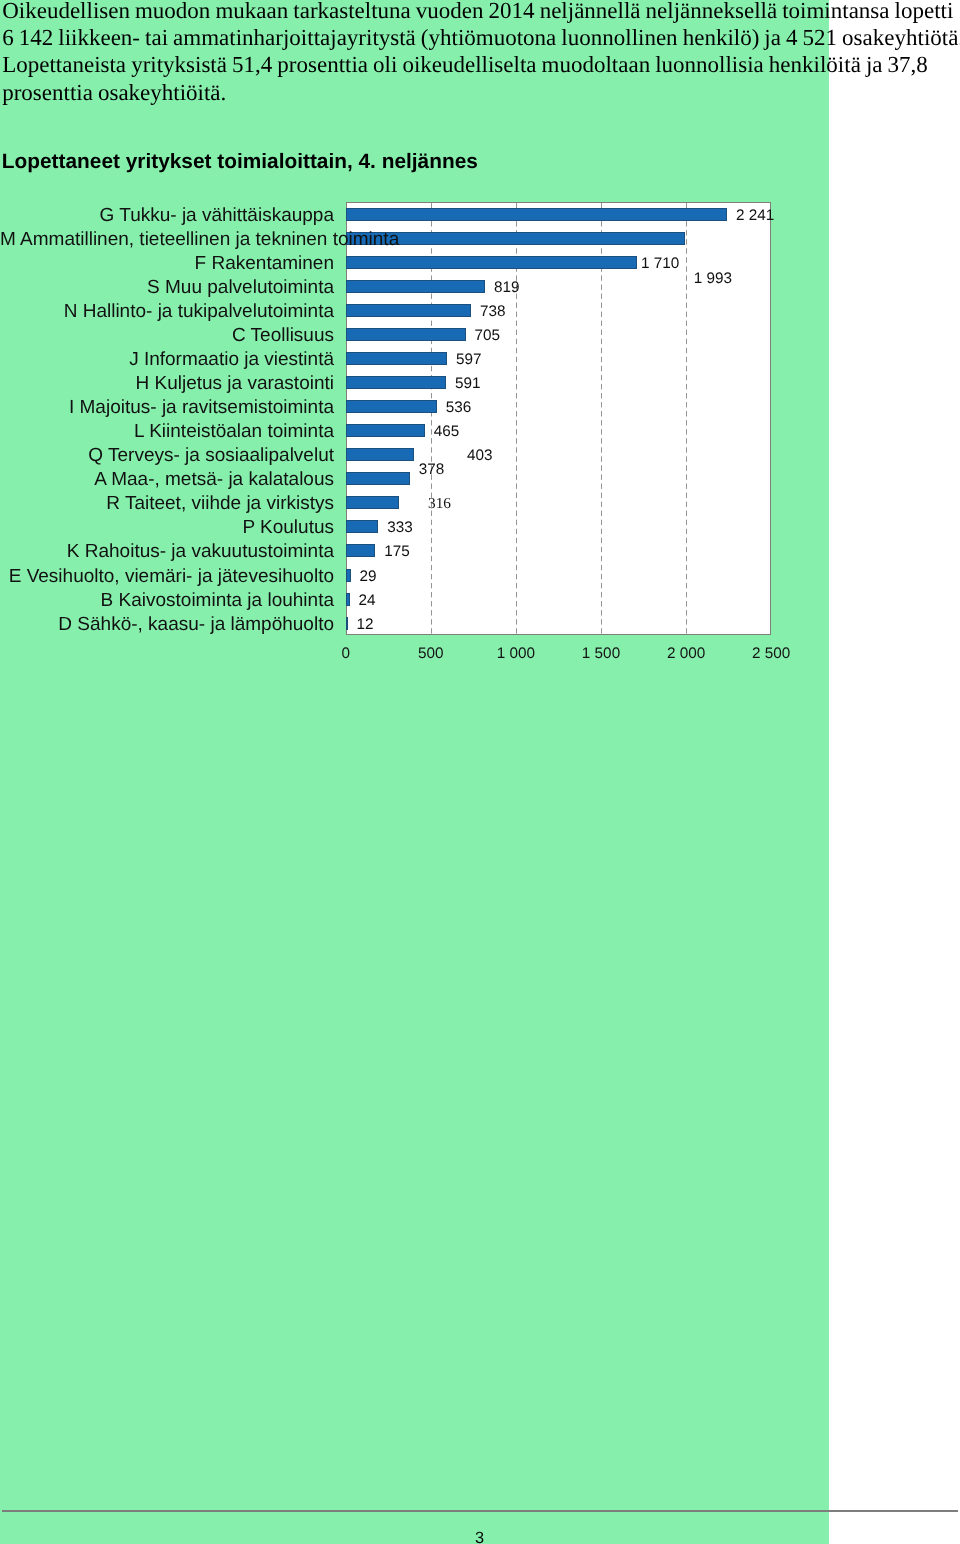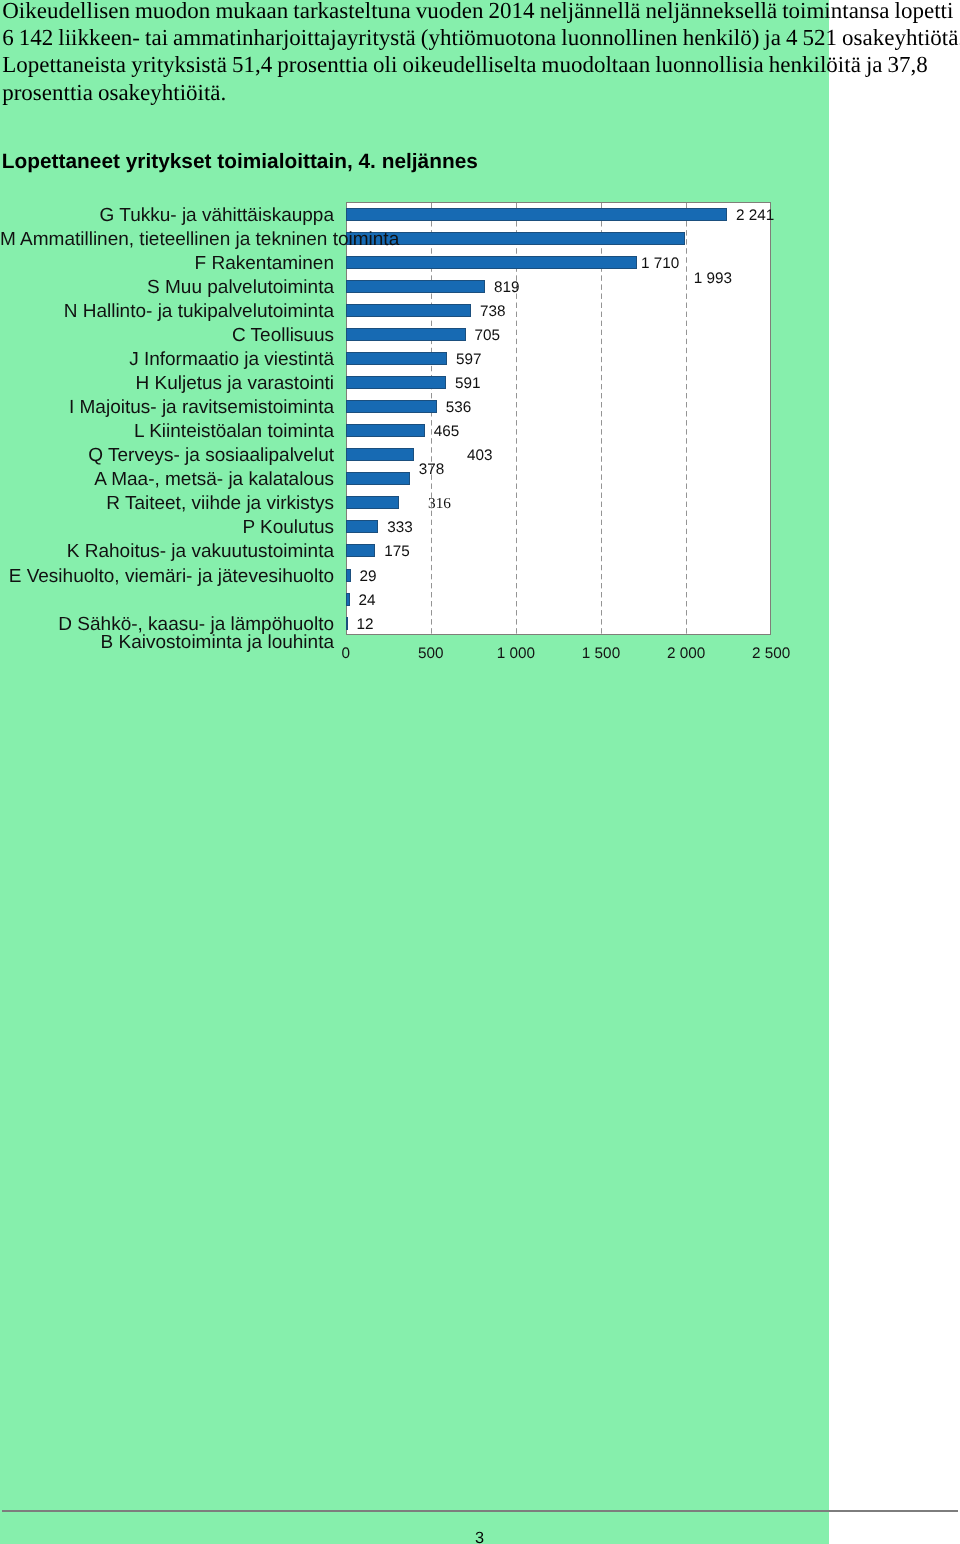--- a/index.html
+++ b/index.html
@@ -107,21 +107,21 @@
       <div class="bar" style="left: 345.7px; top: 520.4px; width: 32.6784px; height: 13px; background: rgb(23, 106, 179); border-color: rgb(27, 79, 126);"></div>
       <div class="cat-label" style="left: 0px; width: 334px; top: 520.4px;">P Koulutus</div>
       <div class="val-label" style="left: 387.178px; top: 520.4px;">333</div>
       <div class="bar" style="left: 345.7px; top: 544.467px; width: 29.785px; height: 13px; background: rgb(23, 106, 179); border-color: rgb(27, 79, 126);"></div>
       <div class="cat-label" style="left: 0px; width: 334px; top: 544.467px;">K Rahoitus- ja vakuutustoiminta</div>
       <div class="val-label" style="left: 384.285px; top: 544.467px;">175</div>
       <div class="bar" style="left: 345.7px; top: 568.533px; width: 4.9358px; height: 13px; background: rgb(23, 106, 179); border-color: rgb(27, 79, 126);"></div>
       <div class="cat-label" style="left: 0px; width: 334px; top: 568.533px;">E Vesihuolto, viemäri- ja jätevesihuolto</div>
       <div class="val-label" style="left: 359.436px; top: 568.533px;">29</div>
       <div class="bar" style="left: 345.7px; top: 592.6px; width: 4.0848px; height: 13px; background: rgb(23, 106, 179); border-color: rgb(27, 79, 126);"></div>
-      <div class="cat-label" style="left: 0px; width: 334px; top: 592.6px; margin-top: 42px;">B Kaivostoiminta ja louhinta</div>
+      <div class="cat-label" style="left: 0px; width: 334px; top: 592.6px;">B Kaivostoiminta ja louhinta</div>
       <div class="val-label" style="left: 358.585px; top: 592.6px;">24</div>
       <div class="bar" style="left: 345.7px; top: 616.667px; width: 2.0424px; height: 13px; background: rgb(23, 106, 179); border-color: rgb(27, 79, 126);"></div>
       <div class="cat-label" style="left: 0px; width: 334px; top: 616.667px;">D Sähkö-, kaasu- ja lämpöhuolto</div>
       <div class="val-label" style="left: 356.542px; top: 616.667px;">12</div>
     </div>
 
   <div class="footer-rule"></div>
   <div class="page-num">3</div>
 </div>
 

